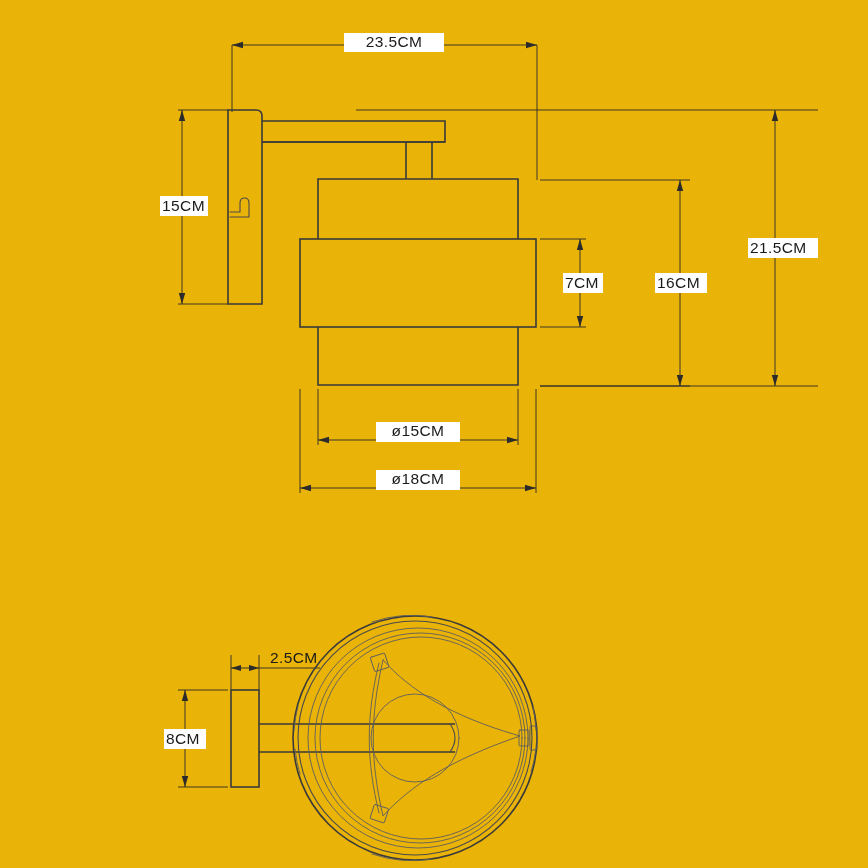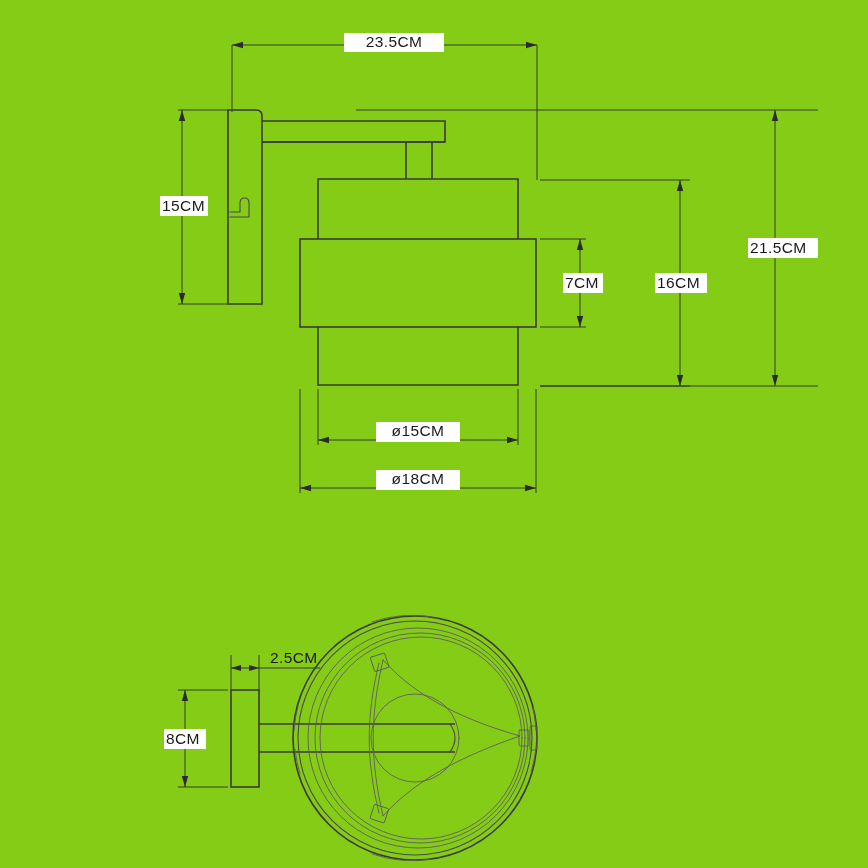--- a/index.html
+++ b/index.html
@@ -8,21 +8,21 @@
     padding: 0;
     background: #ffffff;
   }
   body {
     font-family: "Liberation Sans", sans-serif;
   }
   #sheet {
     position: relative;
     width: 868px;
     height: 868px;
-    background: #84cc16;
+    background: #eab308;
     overflow: hidden;
   }
   #sheet svg {
     display: block;
     width: 868px;
     height: 868px;
   }
   .obj {
     fill: none;
     stroke: #3a3a3a;

